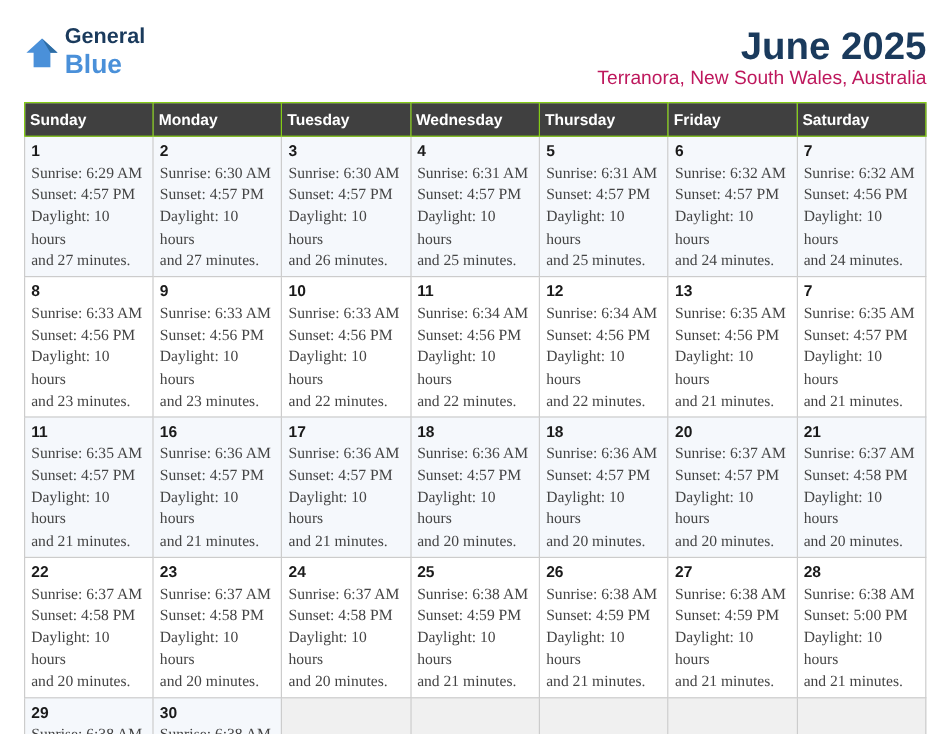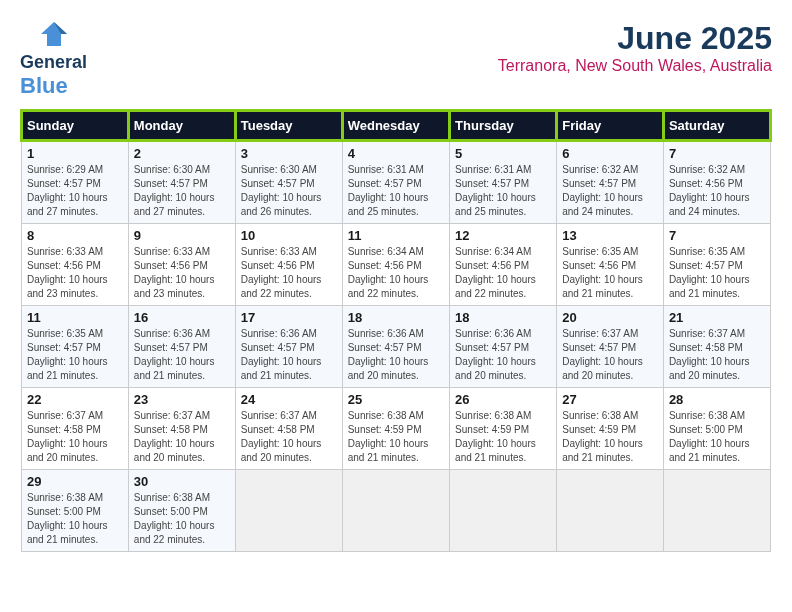--- a/index.html
+++ b/index.html
@@ -13,47 +13,46 @@
     .header-area {
       display: flex;
       justify-content: space-between;
       align-items: flex-start;
       margin-bottom: 10px;
     }
     .logo {
       display: flex;
       align-items: center;
       gap: 4px;
-      flex-direction: column;
     }
     .title-area {
       text-align: right;
     }
     .month-title {
       font-size: 32px;
       font-weight: bold;
       color: #1a3a5c;
     }
     .location-title {
       font-size: 16px;
       color: #be185d;
     }
     .calendar {
       width: 100%;
       border-collapse: collapse;
       border: 1px solid #ccc;
     }
     .calendar th {
-      background: #0f172a;
+      background: #404040;
       color: #fff;
       font-size: 13px;
       font-weight: bold;
       padding: 6px 4px;
       text-align: left;
-      border: 3px solid #84cc16;
+      border: 1px solid #84cc16;
     }
     .calendar td {
       vertical-align: top;
       border: 1px solid #ccc;
       padding: 4px 5px;
       font-size: 10px;
       color: #333;
       background: #fff;
       width: 108px;
       height: 80px;
@@ -65,23 +64,24 @@
       background: #fff;
     }
     .day-number {
       font-size: 13px;
       font-weight: bold;
       color: #1a1a1a;
       display: block;
       margin-bottom: 2px;
     }
     .day-info {
-      font-size: 10px;
+      font-size: 13px;
       line-height: 1.4;
       color: #444;
+      font-family: Liberation Serif, serif;
     }
     .empty-cell {
       background: #f0f0f0 !important;
     }
   </style>
 </head>
 <body>
 
 <div class="header-area">
   <div class="logo">

